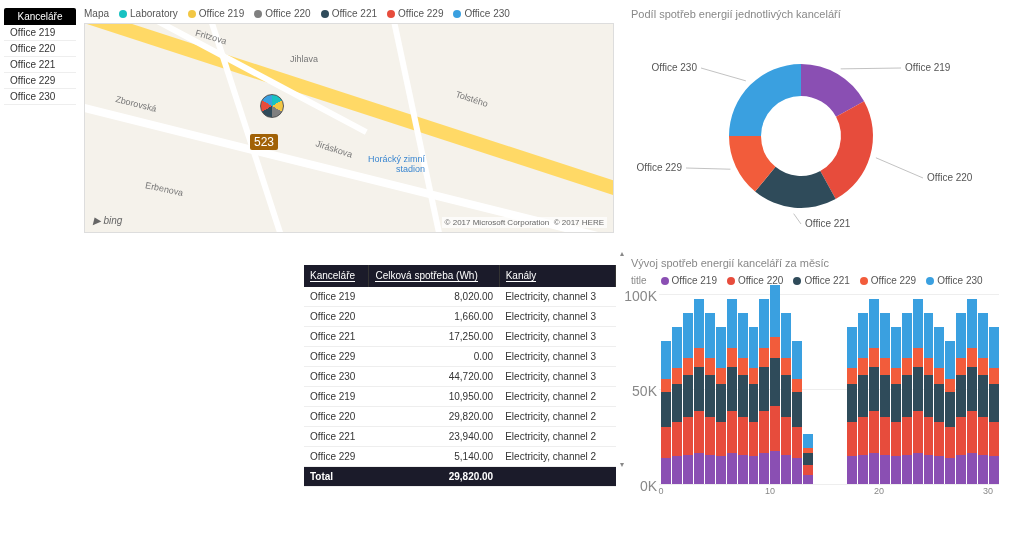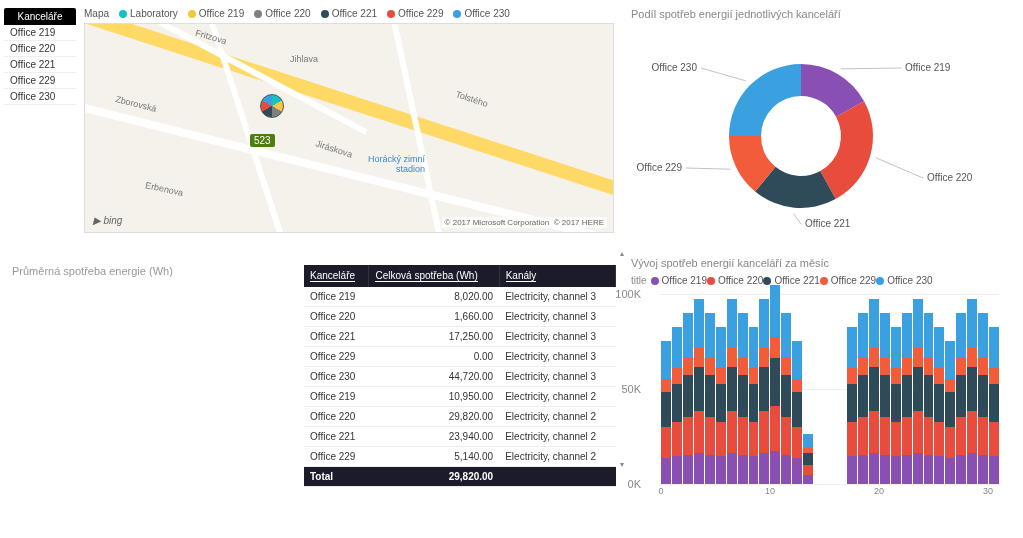--- a/index.html
+++ b/index.html
@@ -17,21 +17,21 @@
 .map-title { font-size: 10px; color: #555; }
 .legend-h { display: flex; gap: 10px; flex-wrap: wrap; }
 .legend-item { display: flex; align-items: center; gap: 3px; font-size: 10px; color: #555; }
 .legend-dot { width: 8px; height: 8px; border-radius: 50%; }
 .map-canvas { position: relative; width: 530px; height: 210px; background: #f5f2eb; border: 1px solid #ddd; overflow: hidden; }
 .road { position: absolute; background: #fff; }
 .road.main { height: 14px; background: #ffd966; }
 .road-label { position: absolute; font-size: 9px; color: #777; }
 .bing { position: absolute; left: 8px; bottom: 6px; font-size: 10px; color: #666; font-style: italic; }
 .copyright { position: absolute; right: 6px; bottom: 4px; font-size: 8px; color: #666; background: rgba(255,255,255,0.7); padding: 1px 3px; }
-.route-badge { position:absolute; background:#4d7c0f; color:#fff; font-size:10px; padding:1px 4px; border-radius:2px; }
+.route-badge { position:absolute; background:#a16207; color:#fff; font-size:12px; padding:1px 4px; border-radius:2px; }
 .poi { position:absolute; font-size:9px; color:#3a86d0; }
 .pie-marker { position:absolute; width:24px; height:24px; border-radius:50%; background: conic-gradient(#17c2c2 0 60deg,#f2c744 60deg 120deg,#7f7f7f 120deg 180deg,#2f4b5a 180deg 240deg,#e74c3c 240deg 300deg,#3aa0e0 300deg 360deg); border:1px solid #555;}
 
 .donut-area { grid-row: 1; grid-column: 3; padding: 8px 6px 4px 6px; }
 .panel-title { font-size: 11px; color: #888; margin-bottom: 6px; }
 .donut-wrap { position: relative; width: 370px; height: 210px; }
 .gauges-col { grid-row: 2; grid-column: 1 / span 2; display: flex; }
 .left-gauges { width: 300px; padding: 20px 8px 8px 12px; }
 .gauge-block { margin-bottom: 22px; }
 .gauge-title { font-size: 11px; color: #999; margin-bottom: 6px; }
@@ -47,25 +47,25 @@
 .tbl thead th { padding: 5px 6px; text-align: left; font-weight: normal; border-right: 1px solid #333; }
 .tbl thead th .uline{ border-bottom:1px solid #fff; display:inline-block;}
 .tbl tbody td { padding: 4px 6px; border-bottom: 1px solid #eee; }
 .tbl tbody td:nth-child(2) { text-align: right; }
 .tbl .total-row td { background: #1b1b2a; color: #fff; font-weight: bold; }
 .scroll-hint { position:absolute; right:-10px; top:4px; width:10px; height:220px; }
 .scroll-hint::before{content:"▴"; position:absolute; top:0; font-size:8px; color:#888;}
 .scroll-hint::after{content:"▾"; position:absolute; bottom:0; font-size:8px; color:#888;}
 
 .bars-area { grid-row: 2; grid-column: 3; padding: 12px 6px 4px 6px; }
-.bars-legend { display:flex; font-size:10px; color:#555; margin:4px 0 8px 0; align-items:center;}
+.bars-legend { display:flex; gap:10px; font-size:10px; color:#555; margin:4px 0 8px 0; align-items:center;}
 .bars-legend .t { color:#888; margin-right:4px;}
 .bars-chart-wrap { position:relative; width:370px; height:210px; }
 .bars-axis-y { position:absolute; left:0; top:0; bottom:20px; width:28px; }
-.bars-axis-y .tick{ position:absolute; right:18px; font-size:11px; color:#888;}
+.bars-axis-y .tick{ position:absolute; right:2px; font-size:14px; color:#888;}
 .bars-axis-y .grid{ position:absolute; left:28px; width:340px; height:1px; background:#eee;}
 .bars-plot { position:absolute; left:30px; right:2px; top:0; bottom:20px; display:flex; align-items:flex-end; gap:1px;}
 .bar-col { flex:1; display:flex; flex-direction:column-reverse; }
 .seg { width:100%; }
 .bars-axis-x { position:absolute; left:30px; right:2px; bottom:0; height:18px; }
 .bars-axis-x .xt{ position:absolute; font-size:9px; color:#888; transform:translateX(-50%);}
 </style>
 </head>
 <body>
 
@@ -152,21 +152,20 @@
           <path d="M 98 109.99999999999994 A 72 72 0 0 1 170 38 L 170 70 A 40 40 0 0 0 130 109.99999999999997 Z" fill="#3aa0e0"></path>
           <line x1="114.8456710674493" y1="54.84567106744928" x2="70" y2="42" stroke="#999" stroke-width="0.6"></line>
           <text x="66" y="45" font-size="10" fill="#555" text-anchor="end">Office 230</text>
         </svg>
     </div>
   </div>
 
   <div class="gauges-col">
     <div class="left-gauges">
       <div class="gauge-block">
-        <div class="gauge-title">Průměrná spotřeba energie (Wh)</div>
       </div>
     </div>
 
     <div class="table-area">
       <div class="table-scroll">
         <table class="tbl">
           <thead>
               <tr>
             <th><span class="uline">Kanceláře</span></th>
             <th><span class="uline">Celková spotřeba (Wh)</span></th>

